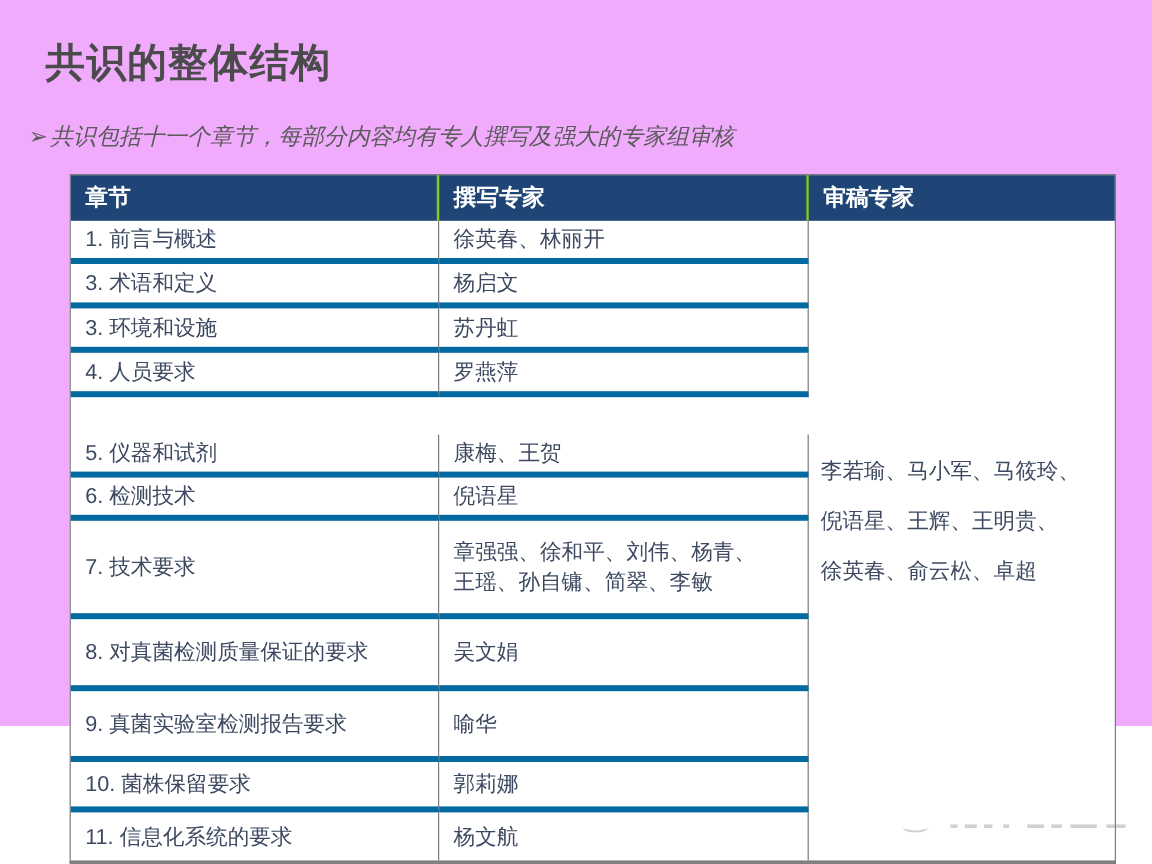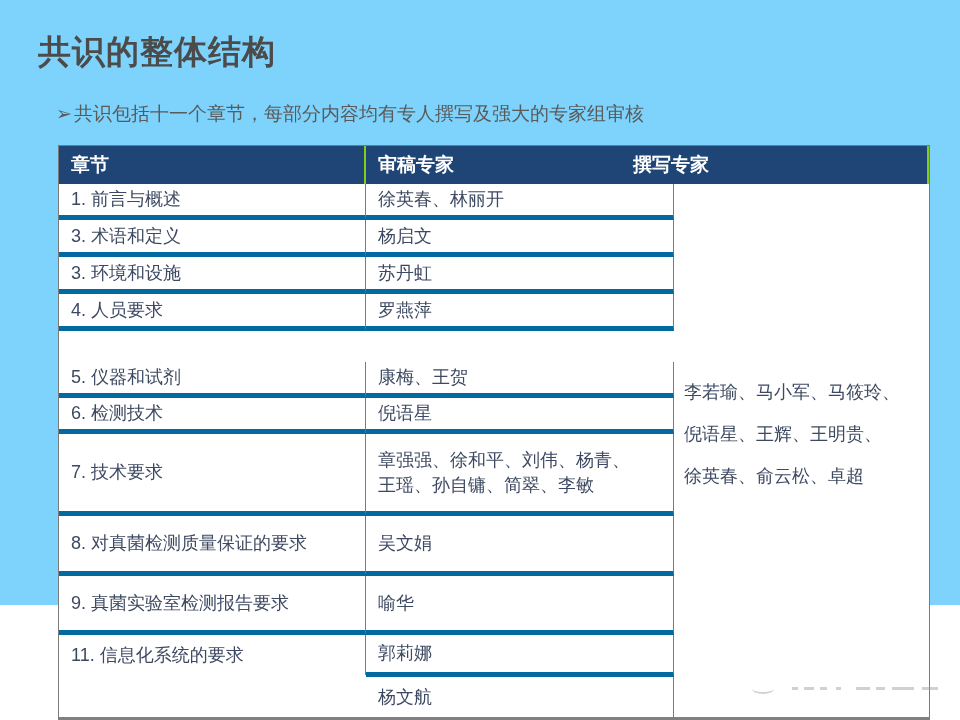--- a/index.html
+++ b/index.html
@@ -3,37 +3,38 @@
 <meta charset="utf-8">
 <style>
   * { margin: 0; padding: 0; box-sizing: border-box; }
   html, body {
     width: 960px; height: 720px;
     background: #ffffff;
     overflow: hidden;
     font-family: "Liberation Sans", "DejaVu Sans", sans-serif;
     position: relative;
   }
-  .slide { position: relative; width: 960px; height: 605px; background: #7dd3fc; }
+  .slide { position: relative; width: 960px; height: 605px; background: #f0abfc; }
 
   .slide-title {
     position: absolute;
     left: 38px; top: 30px;
     font-size: 33px;
     font-weight: bold;
     color: #4b4b4b;
     letter-spacing: 1px;
   }
 
   .bullet-line {
     position: absolute;
-    left: 56px; top: 101px;
+    left: 24px; top: 101px;
     font-size: 19px;
     color: #5a5a5a;
     white-space: nowrap;
+    font-style: italic;
   }
   .bullet-line .marker { margin-right: 2px; color: #5a5a5a; }
 
   
   .expert-table {
     position: absolute;
     left: 58px; top: 145px;
     width: 872px;
     border: 1px solid #7a7a7a;
     border-bottom: 3px solid #808080;
@@ -128,36 +129,37 @@
   <div class="slide-title">共识的整体结构</div>
 
   <div class="bullet-line">
     <span class="marker">➢</span><span>共识包括十一个章节，每部分内容均有专人撰写及强大的专家组审核</span>
   </div>
 
   <div class="expert-table">
 
     <div class="thead">
       <div class="th c1">章节</div>
+      <div class="th c2">撰写专家</div>
       <div class="th c3">审稿专家</div>
-      <div class="th c2">撰写专家</div>
     </div>
 
     <div class="tbody">
 
       <div class="bcol c1">
         <div class="cell r1">1. 前言与概述</div>
         <div class="cell r2">3. 术语和定义</div>
         <div class="cell r3">3. 环境和设施</div>
         <div class="cell r4">4. 人员要求</div>
         <div class="cell r5">5. 仪器和试剂</div>
         <div class="cell r6">6. 检测技术</div>
         <div class="cell r7">7. 技术要求</div>
         <div class="cell r8">8. 对真菌检测质量保证的要求</div>
         <div class="cell r9">9. 真菌实验室检测报告要求</div>
+        <div class="cell r10">10. 菌株保留要求</div>
         <div class="cell r11 last">11. 信息化系统的要求</div>
       </div>
 
       <div class="bcol c2">
         <div class="cell r1">徐英春、林丽开</div>
         <div class="cell r2">杨启文</div>
         <div class="cell r3">苏丹虹</div>
         <div class="cell r4">罗燕萍</div>
         <div class="cell r5">康梅、王贺</div>
         <div class="cell r6">倪语星</div>

